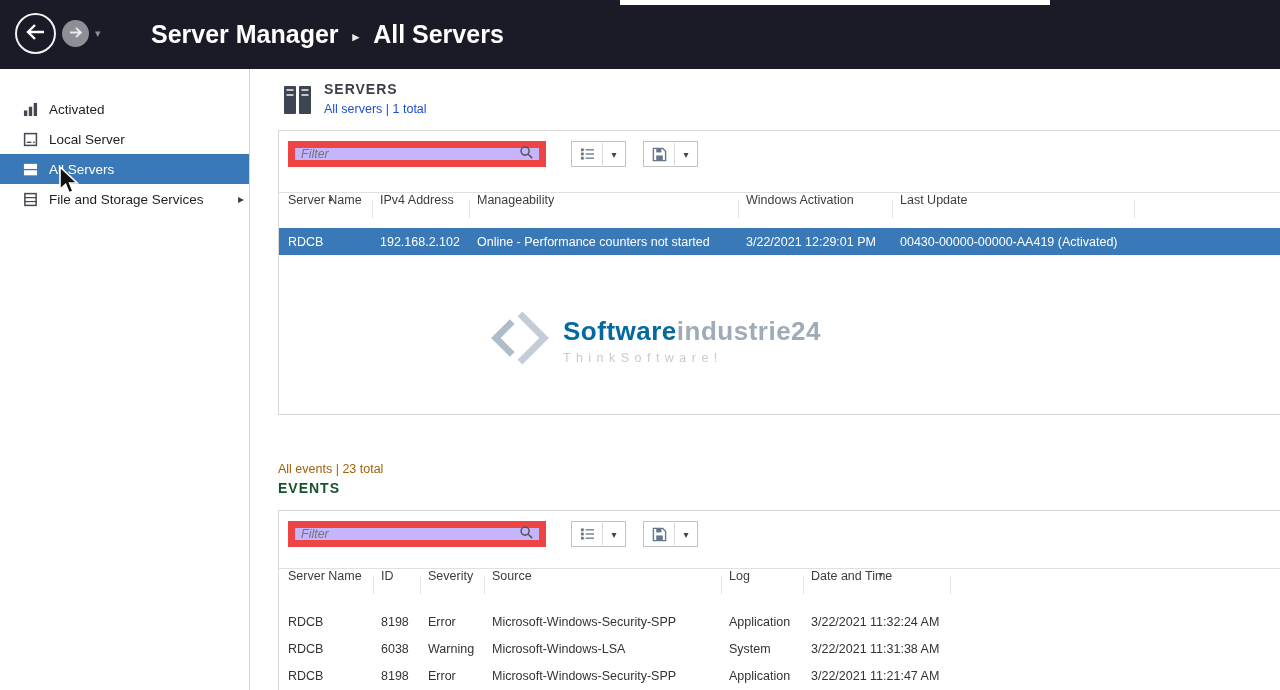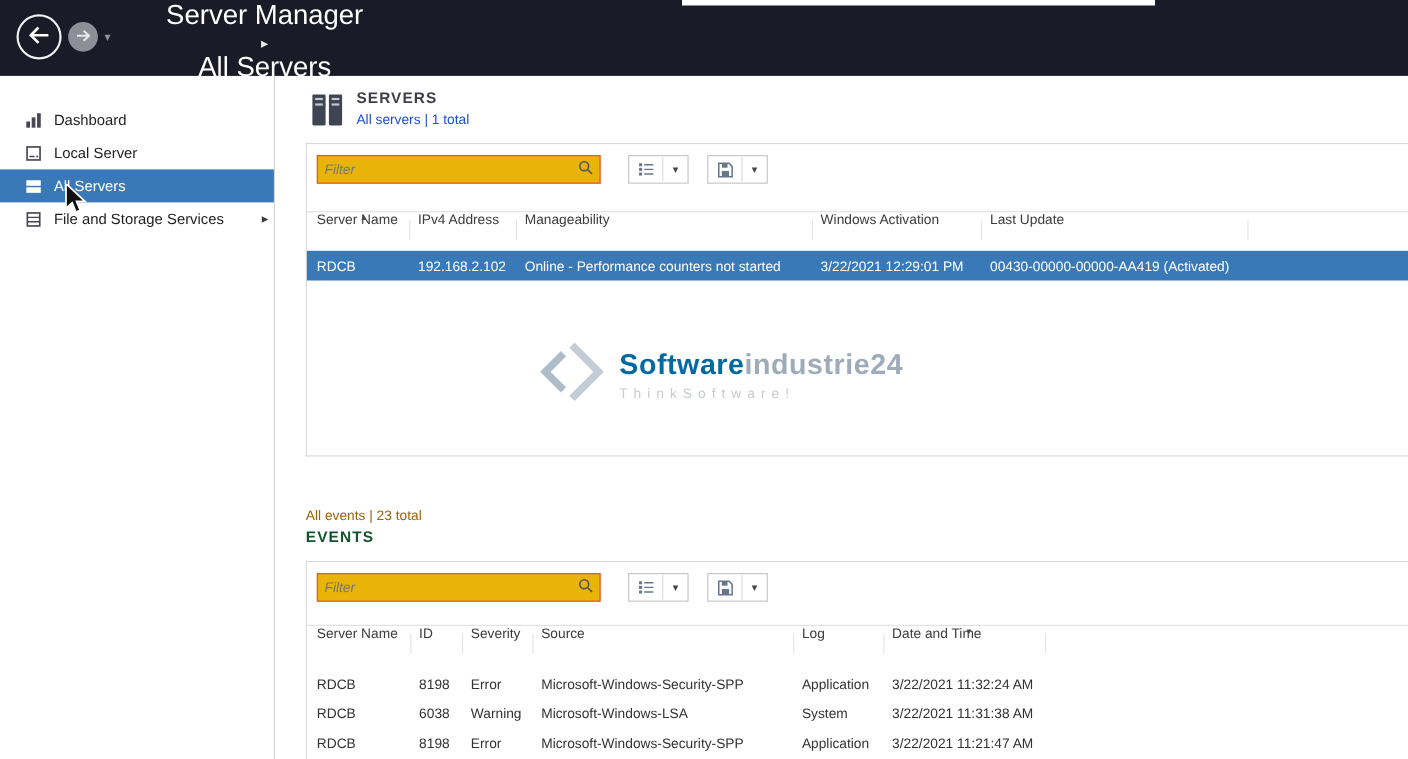--- a/index.html
+++ b/index.html
@@ -7,21 +7,21 @@
   body { font-family:"Liberation Sans", sans-serif; background:#ffffff; position:relative; }
 
   
   .topbar { position:absolute; left:0; top:0; width:1280px; height:69px; background:#1b1b27; z-index:2; }
   .white-strip { position:absolute; left:620px; top:0; width:430px; height:5px; background:#ffffff; z-index:3; }
   .back-btn { position:absolute; left:15px; top:13px; width:41px; height:41px; border-radius:50%;
               border:2px solid #f2f2f2; background:transparent; display:flex; align-items:center; justify-content:center; cursor:pointer; }
   .fwd-btn { position:absolute; left:62px; top:20px; width:27px; height:27px; border-radius:50%;
              border:none; background:#8e8e96; display:flex; align-items:center; justify-content:center; cursor:pointer; }
   .nav-chevron { position:absolute; left:95px; top:27px; color:#8e8e96; font-size:11px; cursor:pointer; }
-  .breadcrumb { position:absolute; left:151px; top:0; height:69px; display:flex; align-items:center; color:#fff; font-size:25px; font-weight:400;flex-direction:column; }
+  .breadcrumb { position:absolute; left:151px; top:0; height:69px; display:flex; align-items:center; color:#fff; font-size:25px; font-weight:700; }
   .crumb-sep { font-size:13px; margin:3px 14px 0 14px; color:#e8e8e8; }
 
   
   .sidebar { position:absolute; left:0; top:69px; width:250px; height:621px; background:#ffffff;
              border-right:1px solid #d4d4d4; padding-top:25px; z-index:1; }
   .side-item { position:relative; height:30px; display:flex; align-items:center; padding-left:22px; gap:10px;
                font-size:13.5px; color:#1e1e1e; cursor:pointer; white-space:nowrap; }
   .side-item.selected { background:#3a79b8; color:#ffffff; }
   .side-icon { width:17px; height:17px; color:#474753; display:flex; align-items:center; justify-content:center; flex:0 0 17px; }
   .side-item.selected .side-icon { color:#ffffff; }
@@ -34,21 +34,21 @@
   .events-title  { position:absolute; left:278px; top:480px; font-size:14px; letter-spacing:1px; color:#14532d; }
   .events-sub    { position:absolute; left:278px; top:462px; font-size:12.5px; color:#a16207; }
 
   
   .panel { position:absolute; background:#ffffff; border:1px solid #d9d9d9; border-right:none; }
   #servers-panel { left:278px; top:130px; width:1002px; height:285px; }
   #events-panel  { left:278px; top:510px; width:1002px; height:180px; border-bottom:none; }
 
   
   .toolbar { position:absolute; left:9px; top:10px; height:26px; display:flex; align-items:center; }
-  .filter-box { width:258px; height:26px; border:1px solid #ef4444; background:#eab308; display:flex; align-items:center; }
+  .filter-box { width:258px; height:26px; border:7px solid #ef4444; background:#c4b5fd; display:flex; align-items:center; }
   .filter-input { flex:1; min-width:0; border:none; outline:none; font-size:12.5px; color:#333; padding:0 6px; font-family:inherit; background:transparent; }
   .filter-input::placeholder { color:#767676; font-style:italic; }
   .search-btn { width:26px; height:24px; border:none; background:transparent; display:flex; align-items:center; justify-content:center; cursor:pointer; }
   .split-button { height:26px; border:1px solid #c3c3c3; background:#fff; display:flex; align-items:center; cursor:pointer; }
   .split-button.first { margin-left:25px; }
   .split-button.second { margin-left:17px; }
   .split-icon { width:30px; display:flex; align-items:center; justify-content:center; }
   .split-divider { width:1px; height:22px; background:#dadada; }
   .split-arrow { width:22px; text-align:center; font-size:10px; color:#444; }
 
@@ -112,21 +112,21 @@
 
 <nav class="sidebar">
   <div class="side-item">
     <span class="side-icon">
       <svg width="15" height="15" viewBox="0 0 16 16">
           <rect x="1" y="9" width="3.6" height="6" fill="currentColor"></rect>
           <rect x="6.2" y="5" width="3.6" height="10" fill="currentColor"></rect>
           <rect x="11.4" y="1" width="3.6" height="14" fill="currentColor"></rect>
         </svg>
     </span>
-    <span>Dashboard</span>
+    <span>Activated</span>
   </div>
   <div class="side-item">
     <span class="side-icon">
       <svg width="15" height="15" viewBox="0 0 16 16">
           <rect x="1.7" y="1.7" width="12.6" height="12.6" fill="none" stroke="currentColor" stroke-width="1.6"></rect>
           <line x1="4" y1="11" x2="9" y2="11" stroke="currentColor" stroke-width="1.4"></line>
           <circle cx="11.6" cy="11" r="1" fill="currentColor"></circle>
         </svg>
     </span>
     <span>Local Server</span>

